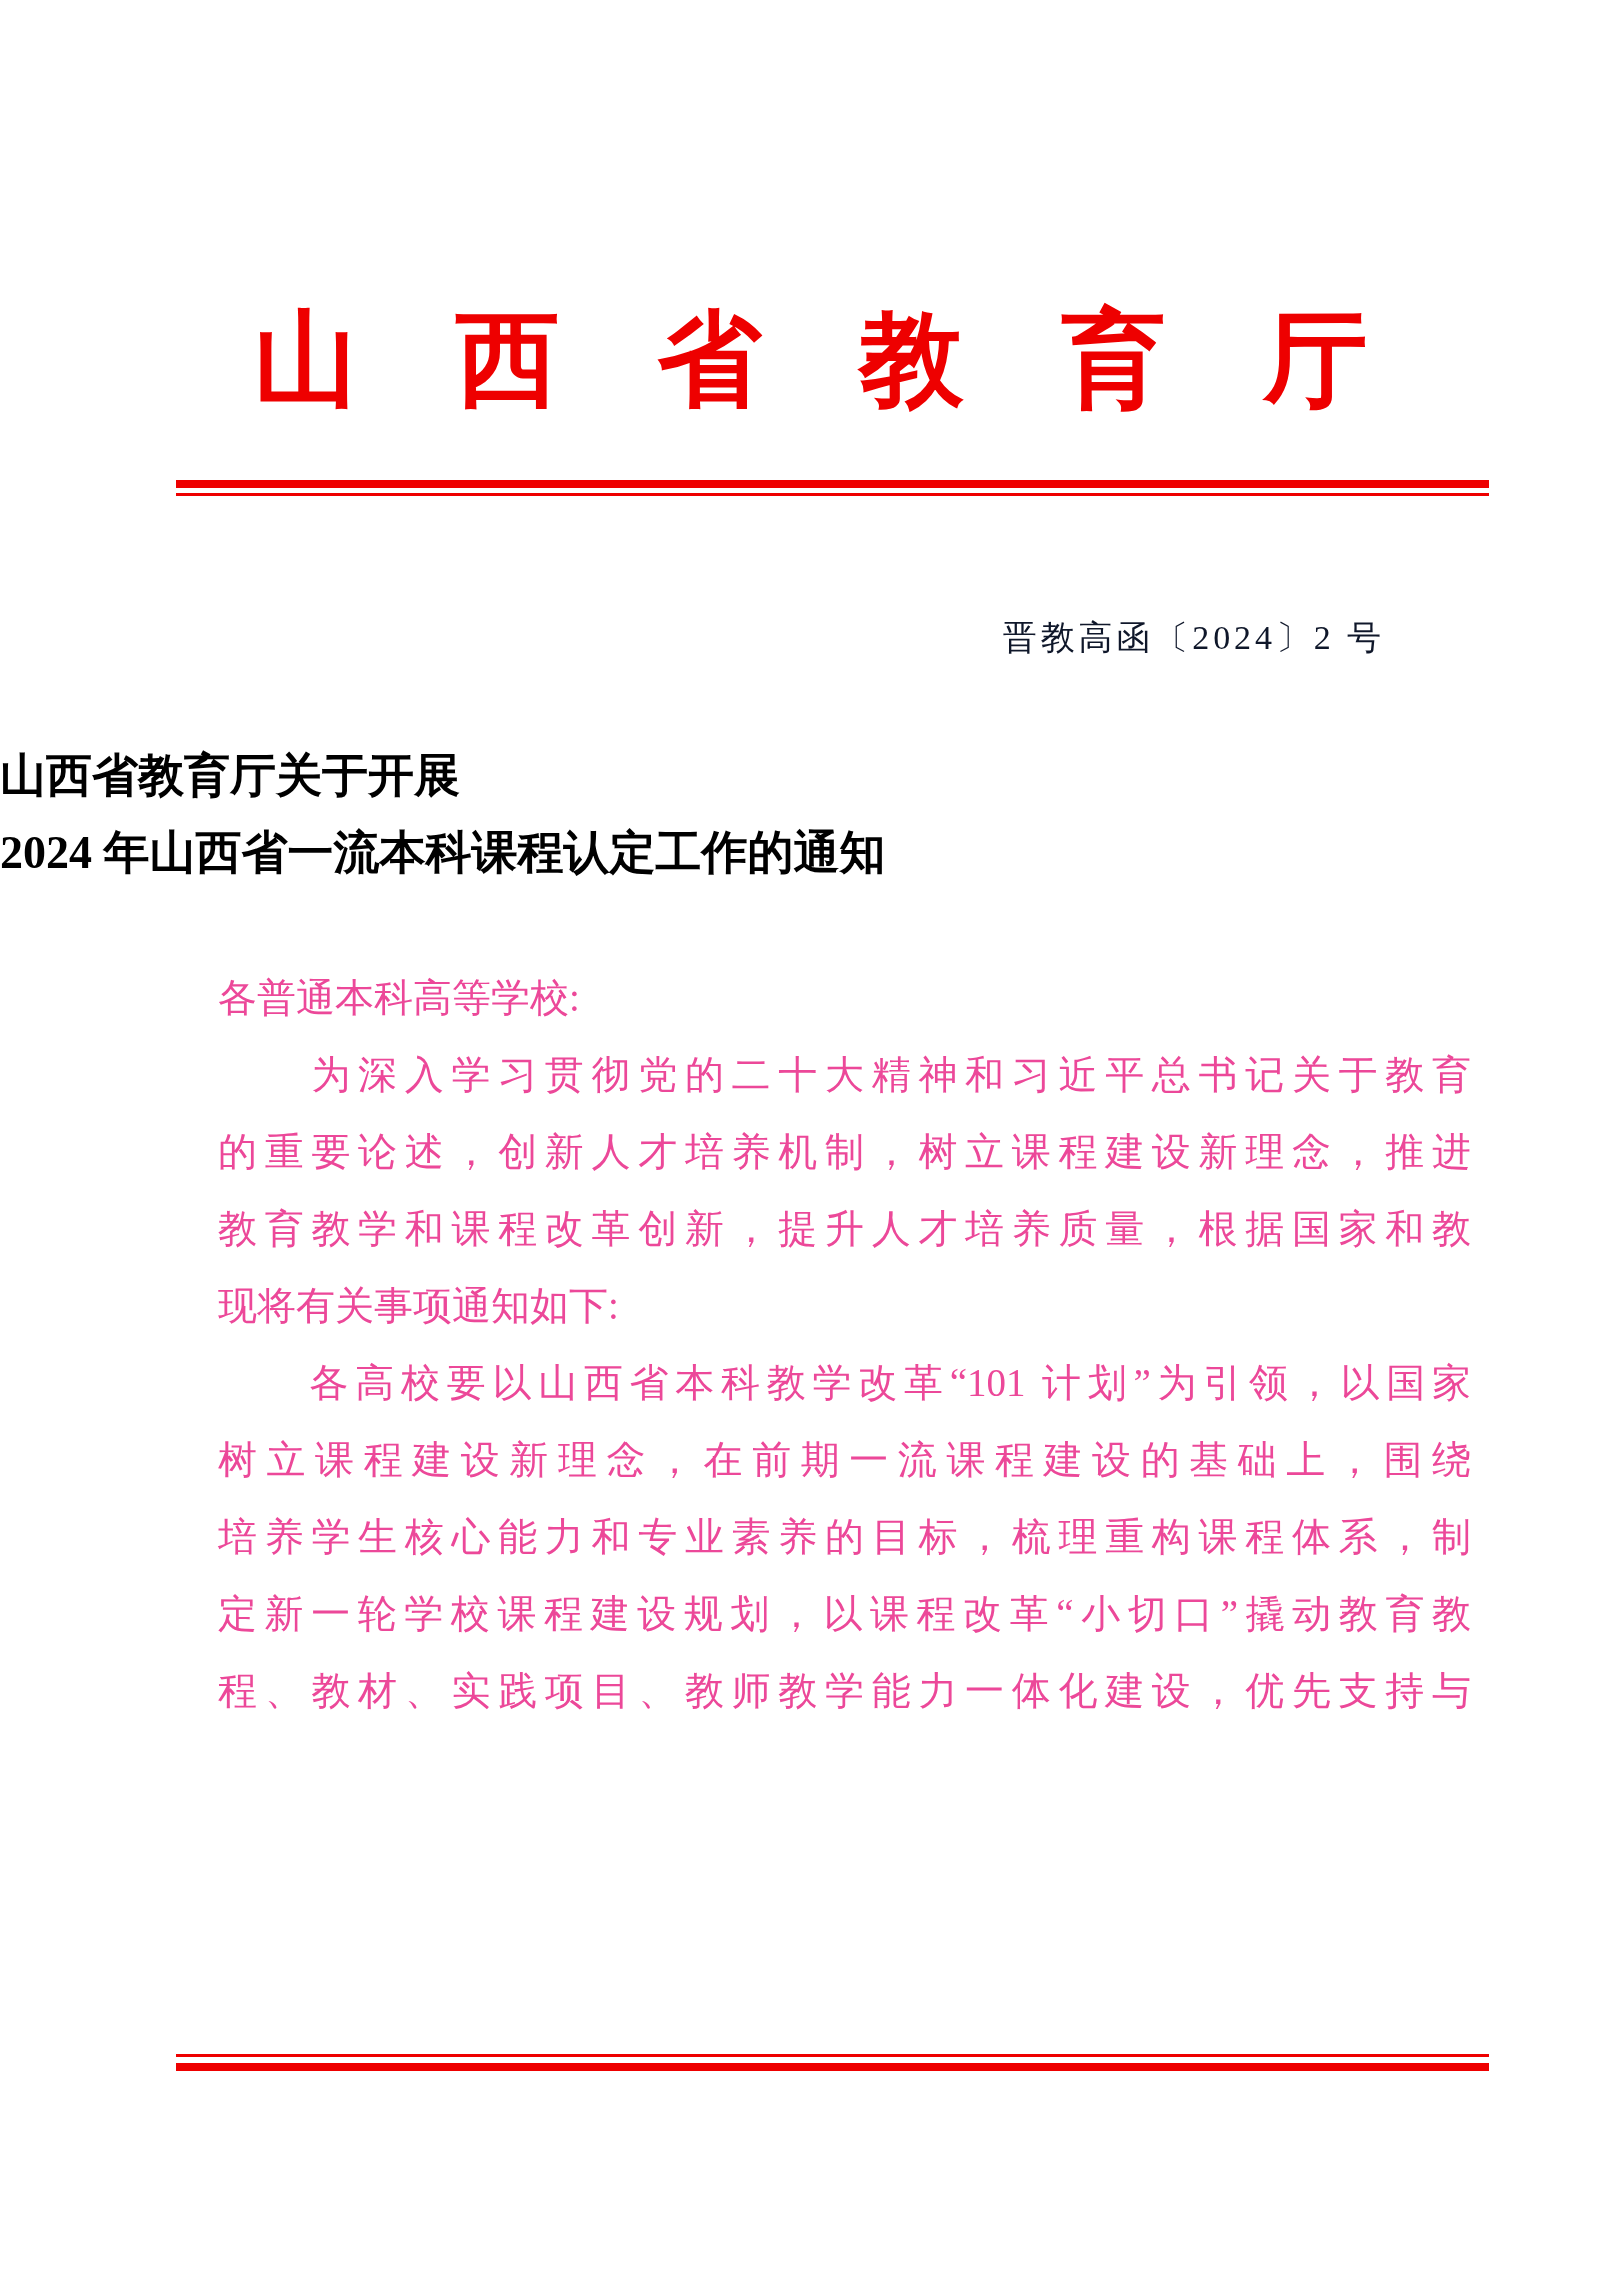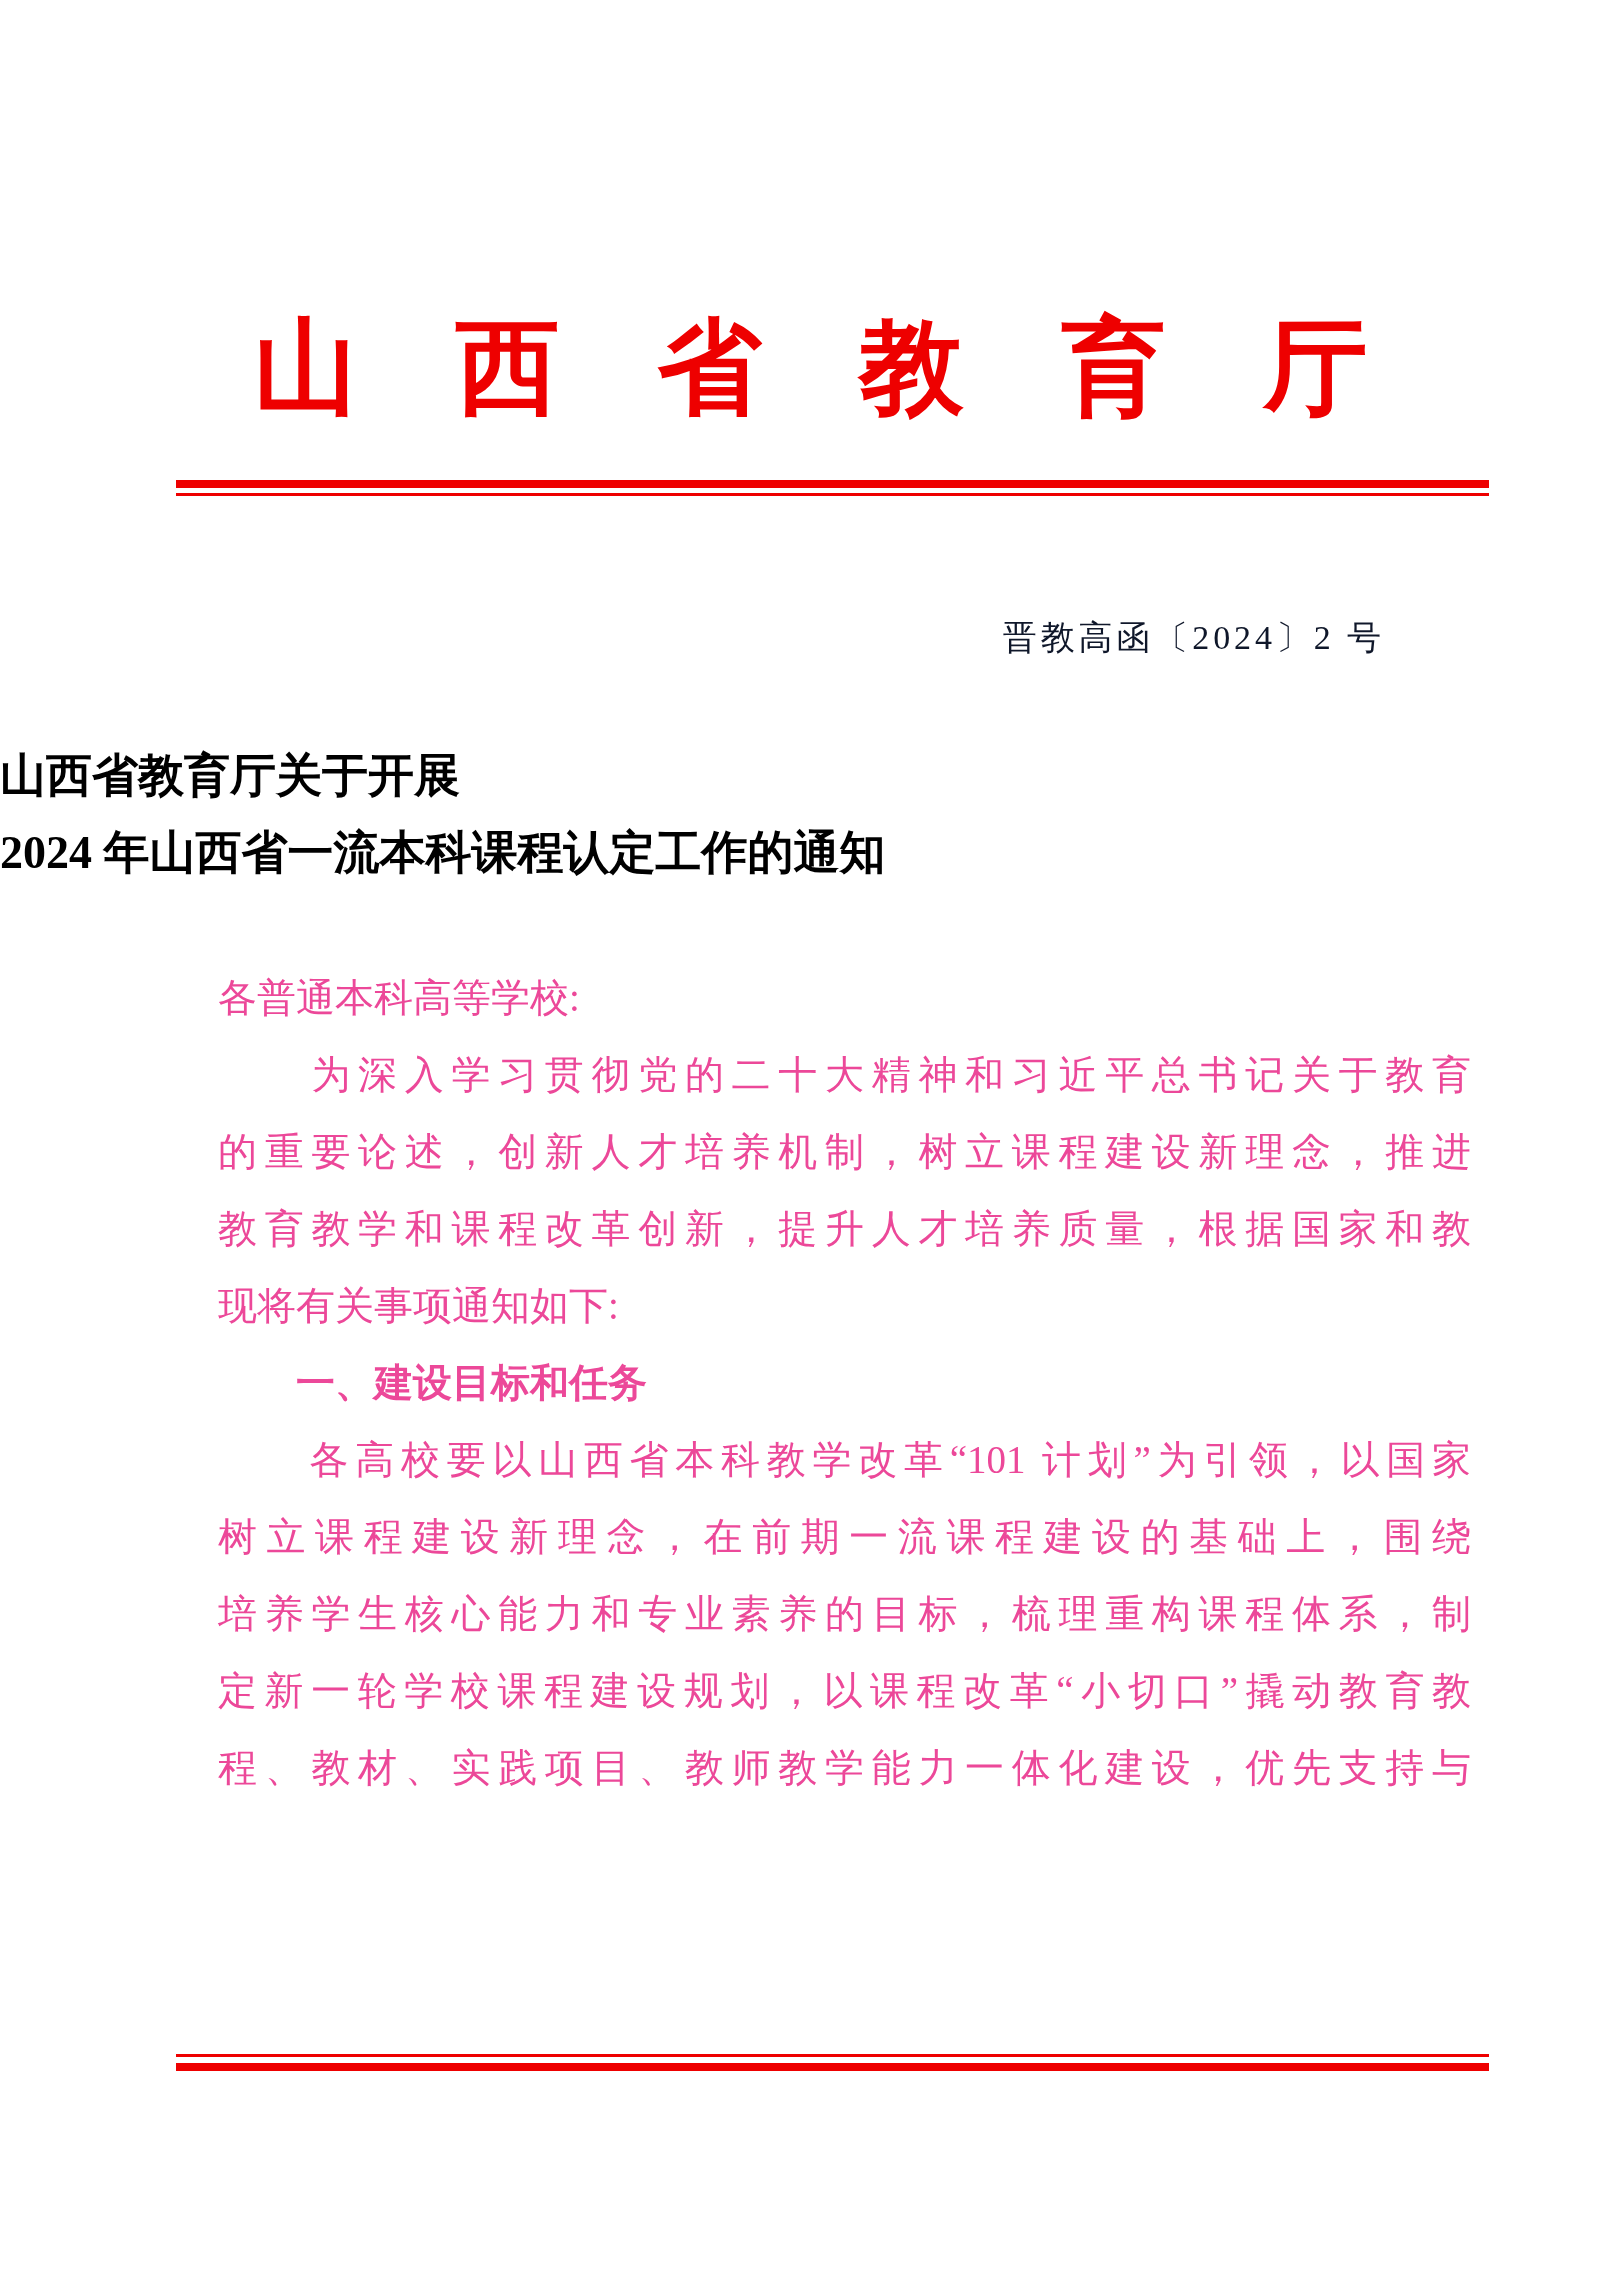--- a/index.html
+++ b/index.html
@@ -7,21 +7,21 @@
     position:relative;
     width:1621px;height:2293px;
     margin:0 auto;
     background:#ffffff;
     overflow:hidden;
     font-family:"Liberation Serif","DejaVu Serif",serif;
     color:#111111;
   }
   
   .letterhead{
-    position:absolute;top:304px;left:0;width:100%;
+    position:absolute;top:296px;left:0;width:100%;
     display:flex;justify-content:center;
   }
   .letterhead .agency{
     font-size:104px;line-height:127px;font-weight:700;
     color:#ee0000;
     letter-spacing:98px;margin-right:-98px;
     font-family:"Liberation Serif","DejaVu Serif",serif;
     white-space:nowrap;
   }
   
@@ -81,21 +81,20 @@
     <div>山西省教育厅关于开展</div>
     <div>2024 年山西省一流本科课程认定工作的通知</div>
   </div>
 
   <div class="body-text">
     <div class="bline sl">各普通本科高等学校:</div>
     <div class="bline jl">　　为深入学习贯彻党的二十大精神和习近平总书记关于教育</div>
     <div class="bline jl">的重要论述，创新人才培养机制，树立课程建设新理念，推进</div>
     <div class="bline jl">教育教学和课程改革创新，提升人才培养质量，根据国家和教</div>
     <div class="bline sl">现将有关事项通知如下:</div>
-    <div class="bline heading">一、建设目标和任务</div>
     <div class="bline jl">　　各高校要以山西省本科教学改革“101 计划”为引领，以国家</div>
     <div class="bline jl">树立课程建设新理念，在前期一流课程建设的基础上，围绕</div>
     <div class="bline jl">培养学生核心能力和专业素养的目标，梳理重构课程体系，制</div>
     <div class="bline jl">定新一轮学校课程建设规划，以课程改革“小切口”撬动教育教</div>
     <div class="bline jl">程、教材、实践项目、教师教学能力一体化建设，优先支持与</div>
   </div>
 
   <div class="rule rule-bottom"></div>
 
 </div>

